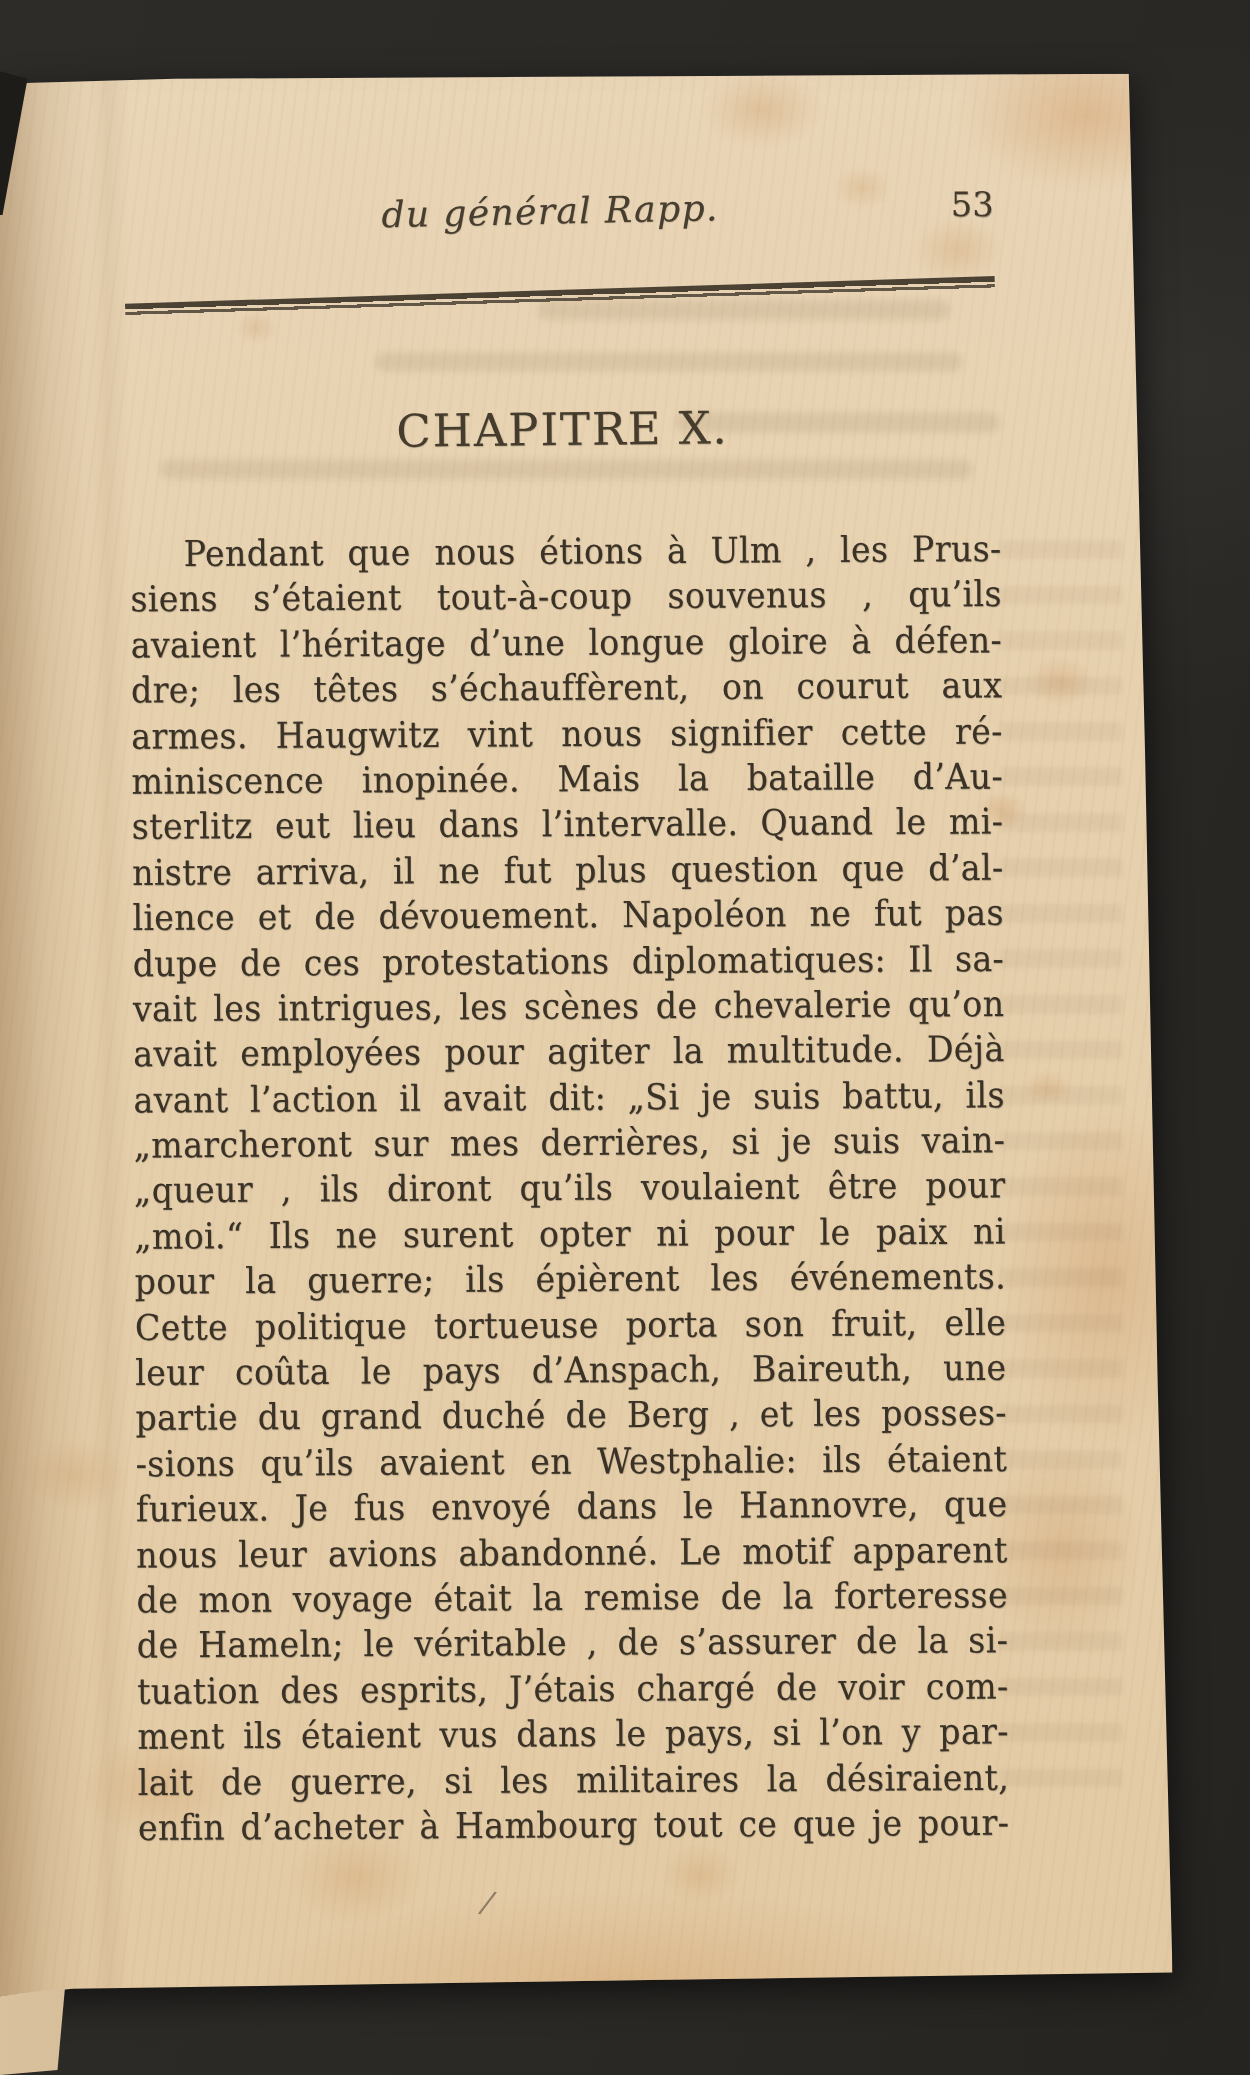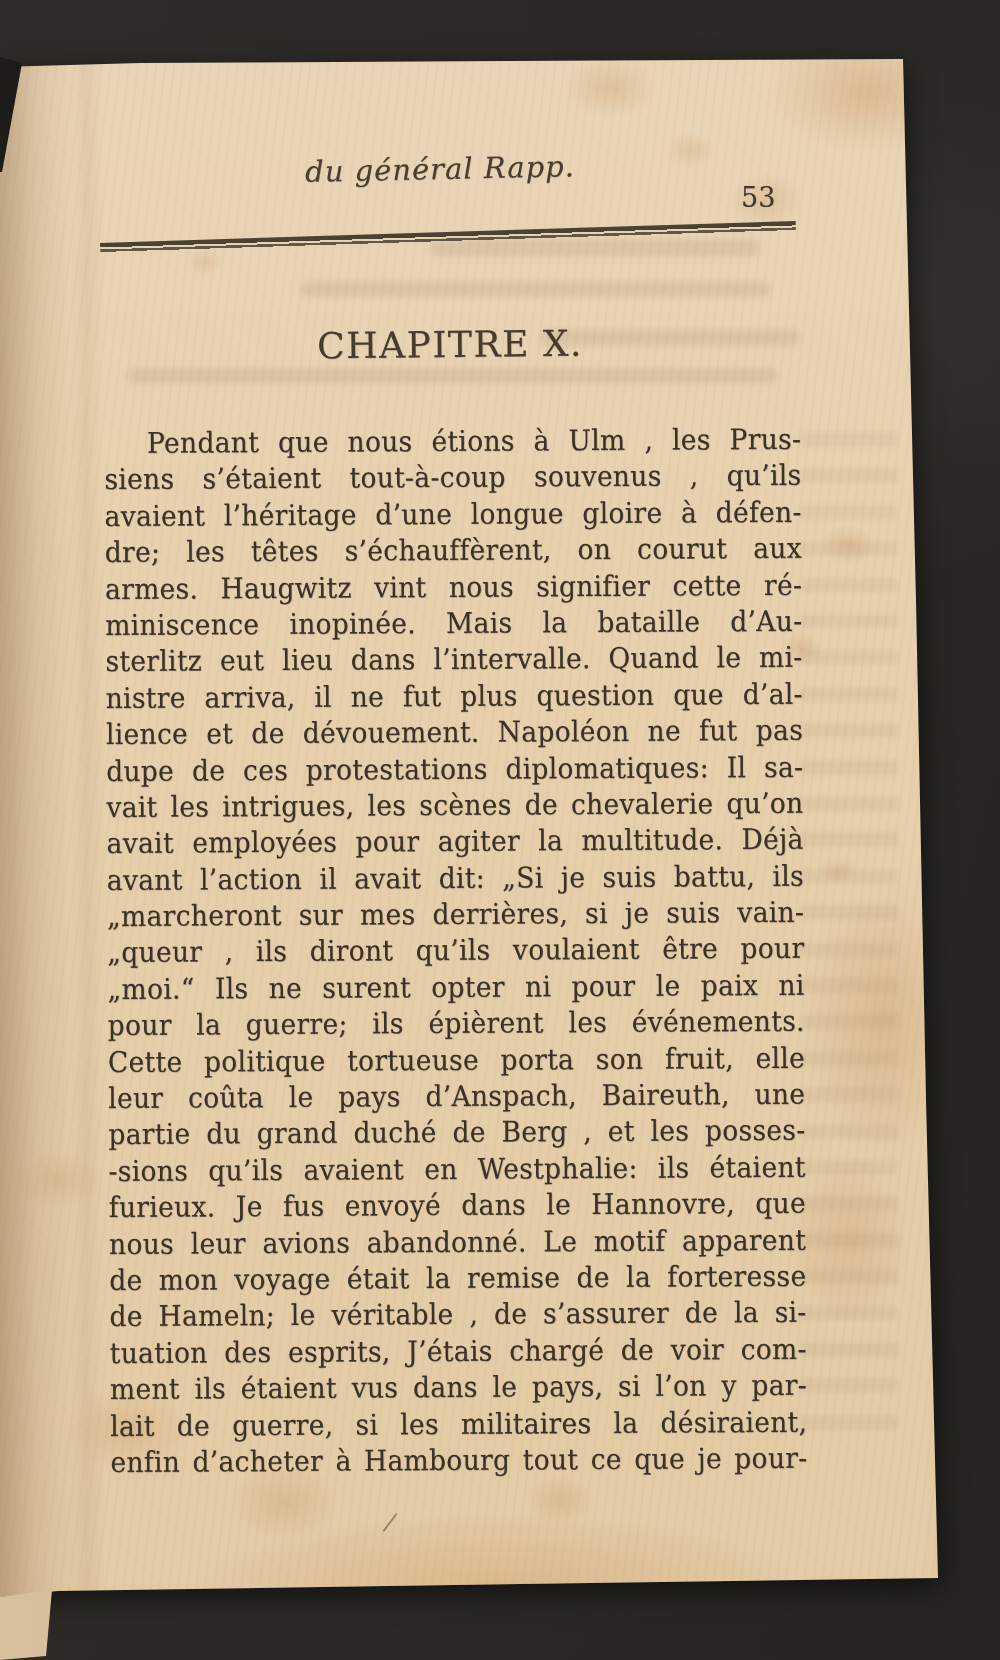--- a/index.html
+++ b/index.html
@@ -49,24 +49,23 @@
     background:#1e1c19;
   }
   .txt { position:absolute; color:#3a3226; }
   .running-title {
     left:290px; top:152px; width:300px; text-align:center;
     font-style:italic; font-size:29px; letter-spacing:1px; color:#473e30;
     transform:rotate(-1.2deg);
     text-shadow:0.3px 0.4px 0.7px rgba(71,62,48,0.5);
   }
   .page-number {
-    left:741px; top:149px; width:54px; text-align:left;
+    left:741px; top:149px; width:54px; text-align:right;
     font-size:27px; color:#433a2c;
     text-shadow:0.3px 0.4px 0.7px rgba(67,58,44,0.5);
-    margin-top:33px;
   }
   .header-rule {
     position:absolute; left:100px; top:243px; width:696px; height:11px;
     transform:rotate(-1.82deg); transform-origin:left top;
     background: linear-gradient(180deg,
       #3f372a 0px, #3f372a 4.5px,
       rgba(63,55,42,0) 4.5px, rgba(63,55,42,0) 6.5px,
       rgba(63,55,42,0.85) 6.5px, rgba(63,55,42,0.85) 9px,
       rgba(63,55,42,0) 9px);
     opacity:0.93;

